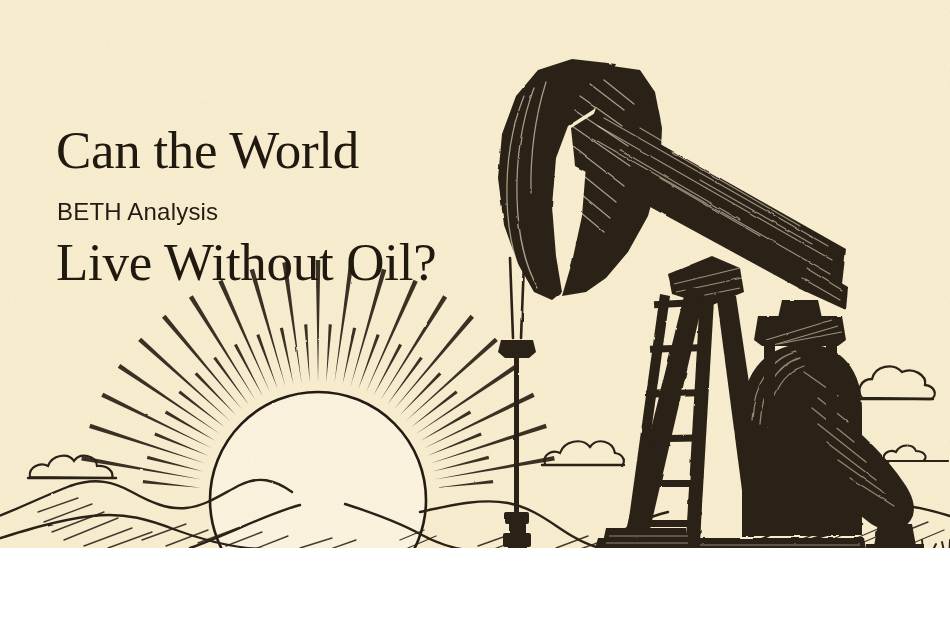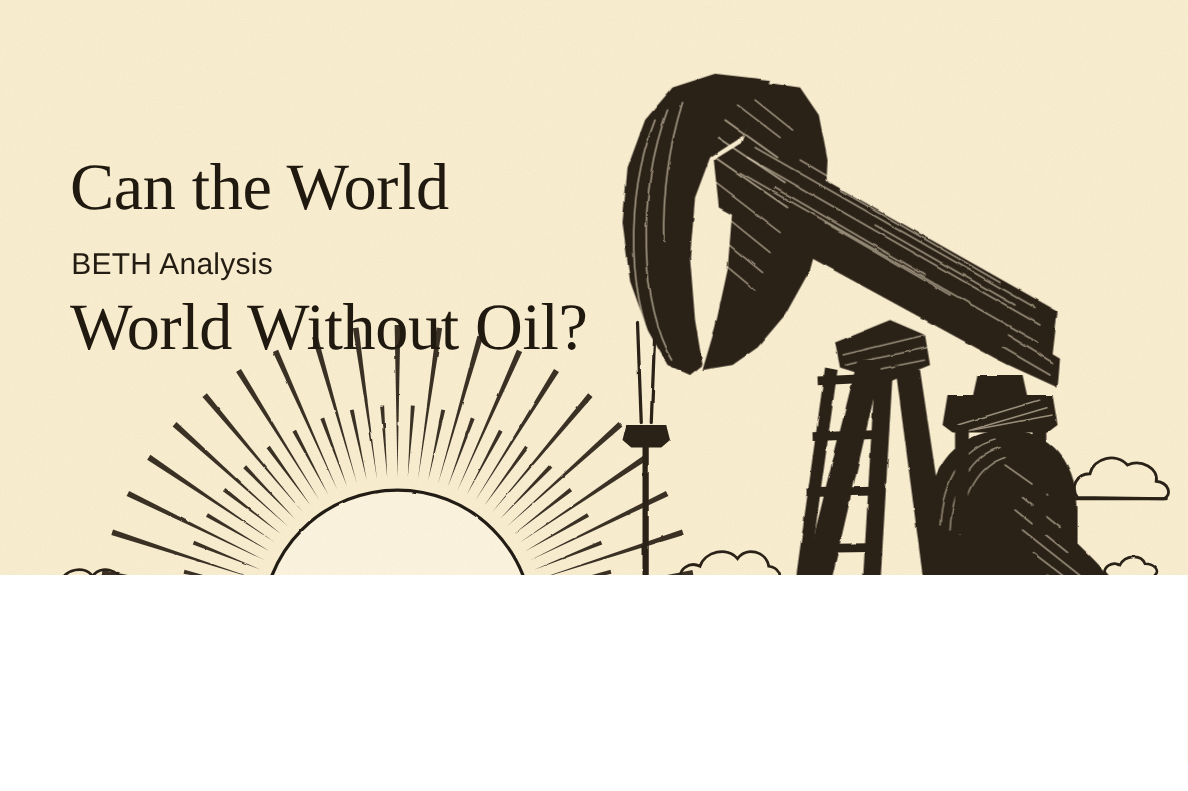--- a/index.html
+++ b/index.html
@@ -4,21 +4,21 @@
 <title>Can the World Live Without Oil? — BETH Analysis</title>
 <style>
   html, body {
     margin: 0;
     padding: 0;
     background: #ffffff;
   }
   #poster {
     position: relative;
     width: 950px;
-    height: 460px;
+    height: 548px;
     overflow: hidden;
     background: #fdba74;
     font-family: "Liberation Sans", sans-serif;
     user-select: none;
     text-decoration: underline;
   }
   #scene {
     position: absolute;
     inset: 0;
     width: 950px;
@@ -534,18 +534,18 @@
     <path d="M-6,586 C180,578 420,566 640,560 C790,556 890,554 956,556" fill="none" stroke="#2a2217" stroke-width="2.6" stroke-linecap="round" opacity="0.85"></path>
   </svg>
 
   <svg id="grain" viewBox="0 0 950 633" aria-hidden="true">
     <rect x="0" y="0" width="950" height="633" fill="#c8b189" filter="url(#grainFilter)"></rect>
   </svg>
 
   <div id="text-layer">
     <h1 class="headline">
       <span class="ln">Can the World</span>
-      <span class="ln">World Without Oil?</span>
+      <span class="ln">Live Without Oil?</span>
     </h1>
     <p class="subline">BETH Analysis</p>
   </div>
 
 </div>
 
 </body></html>

